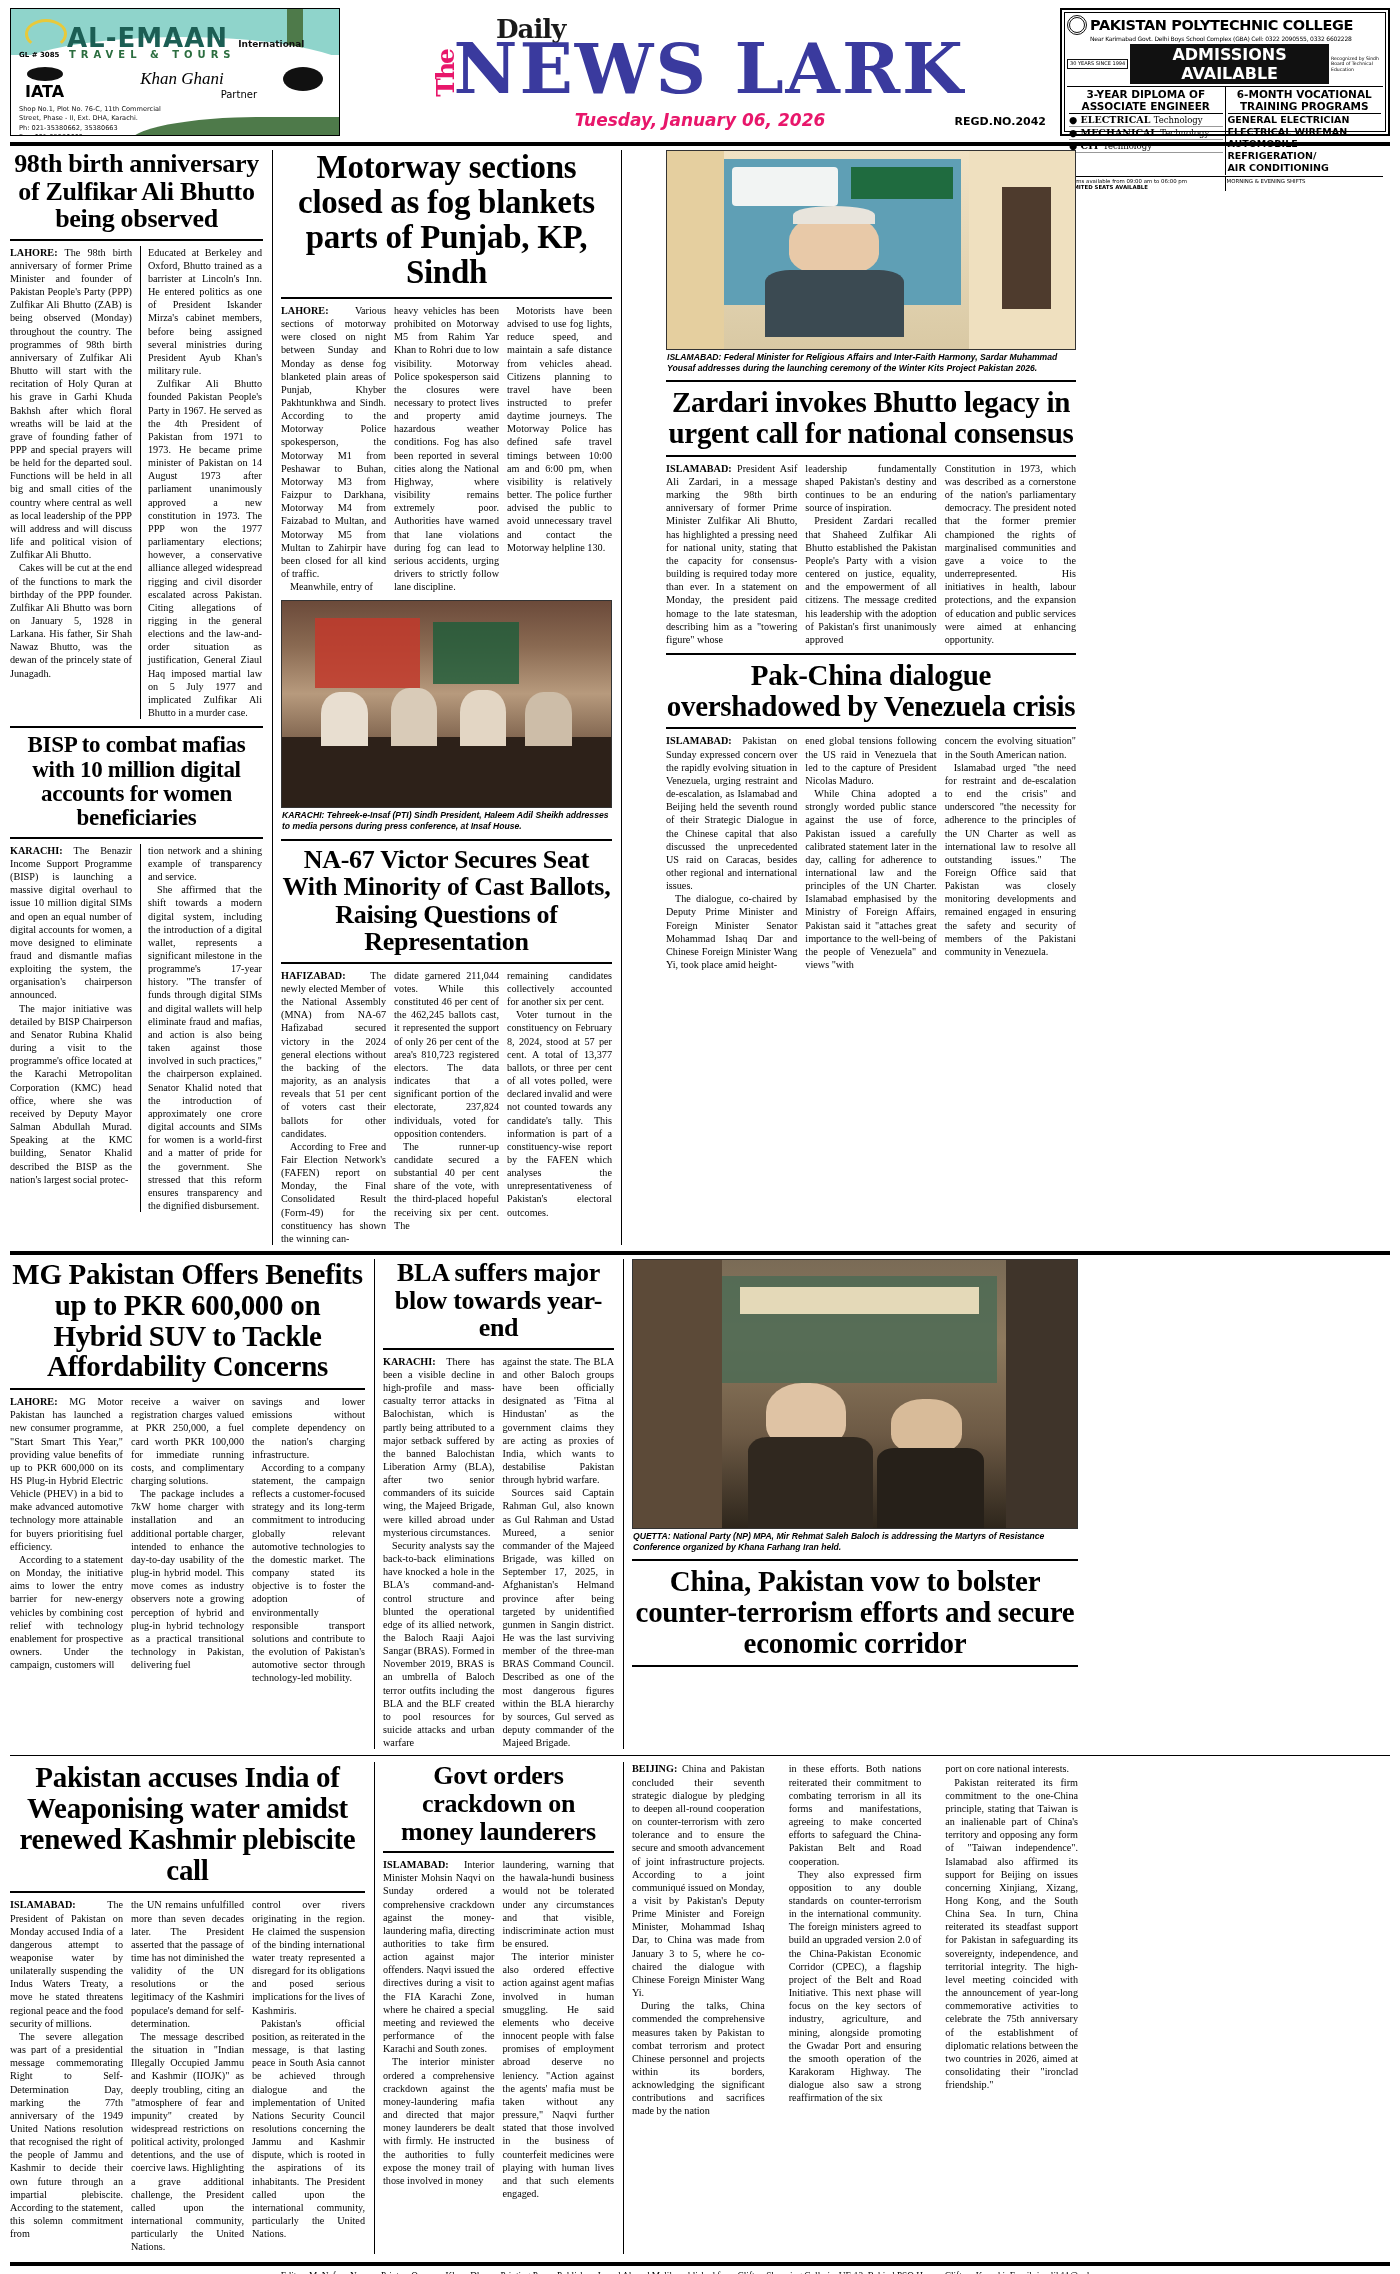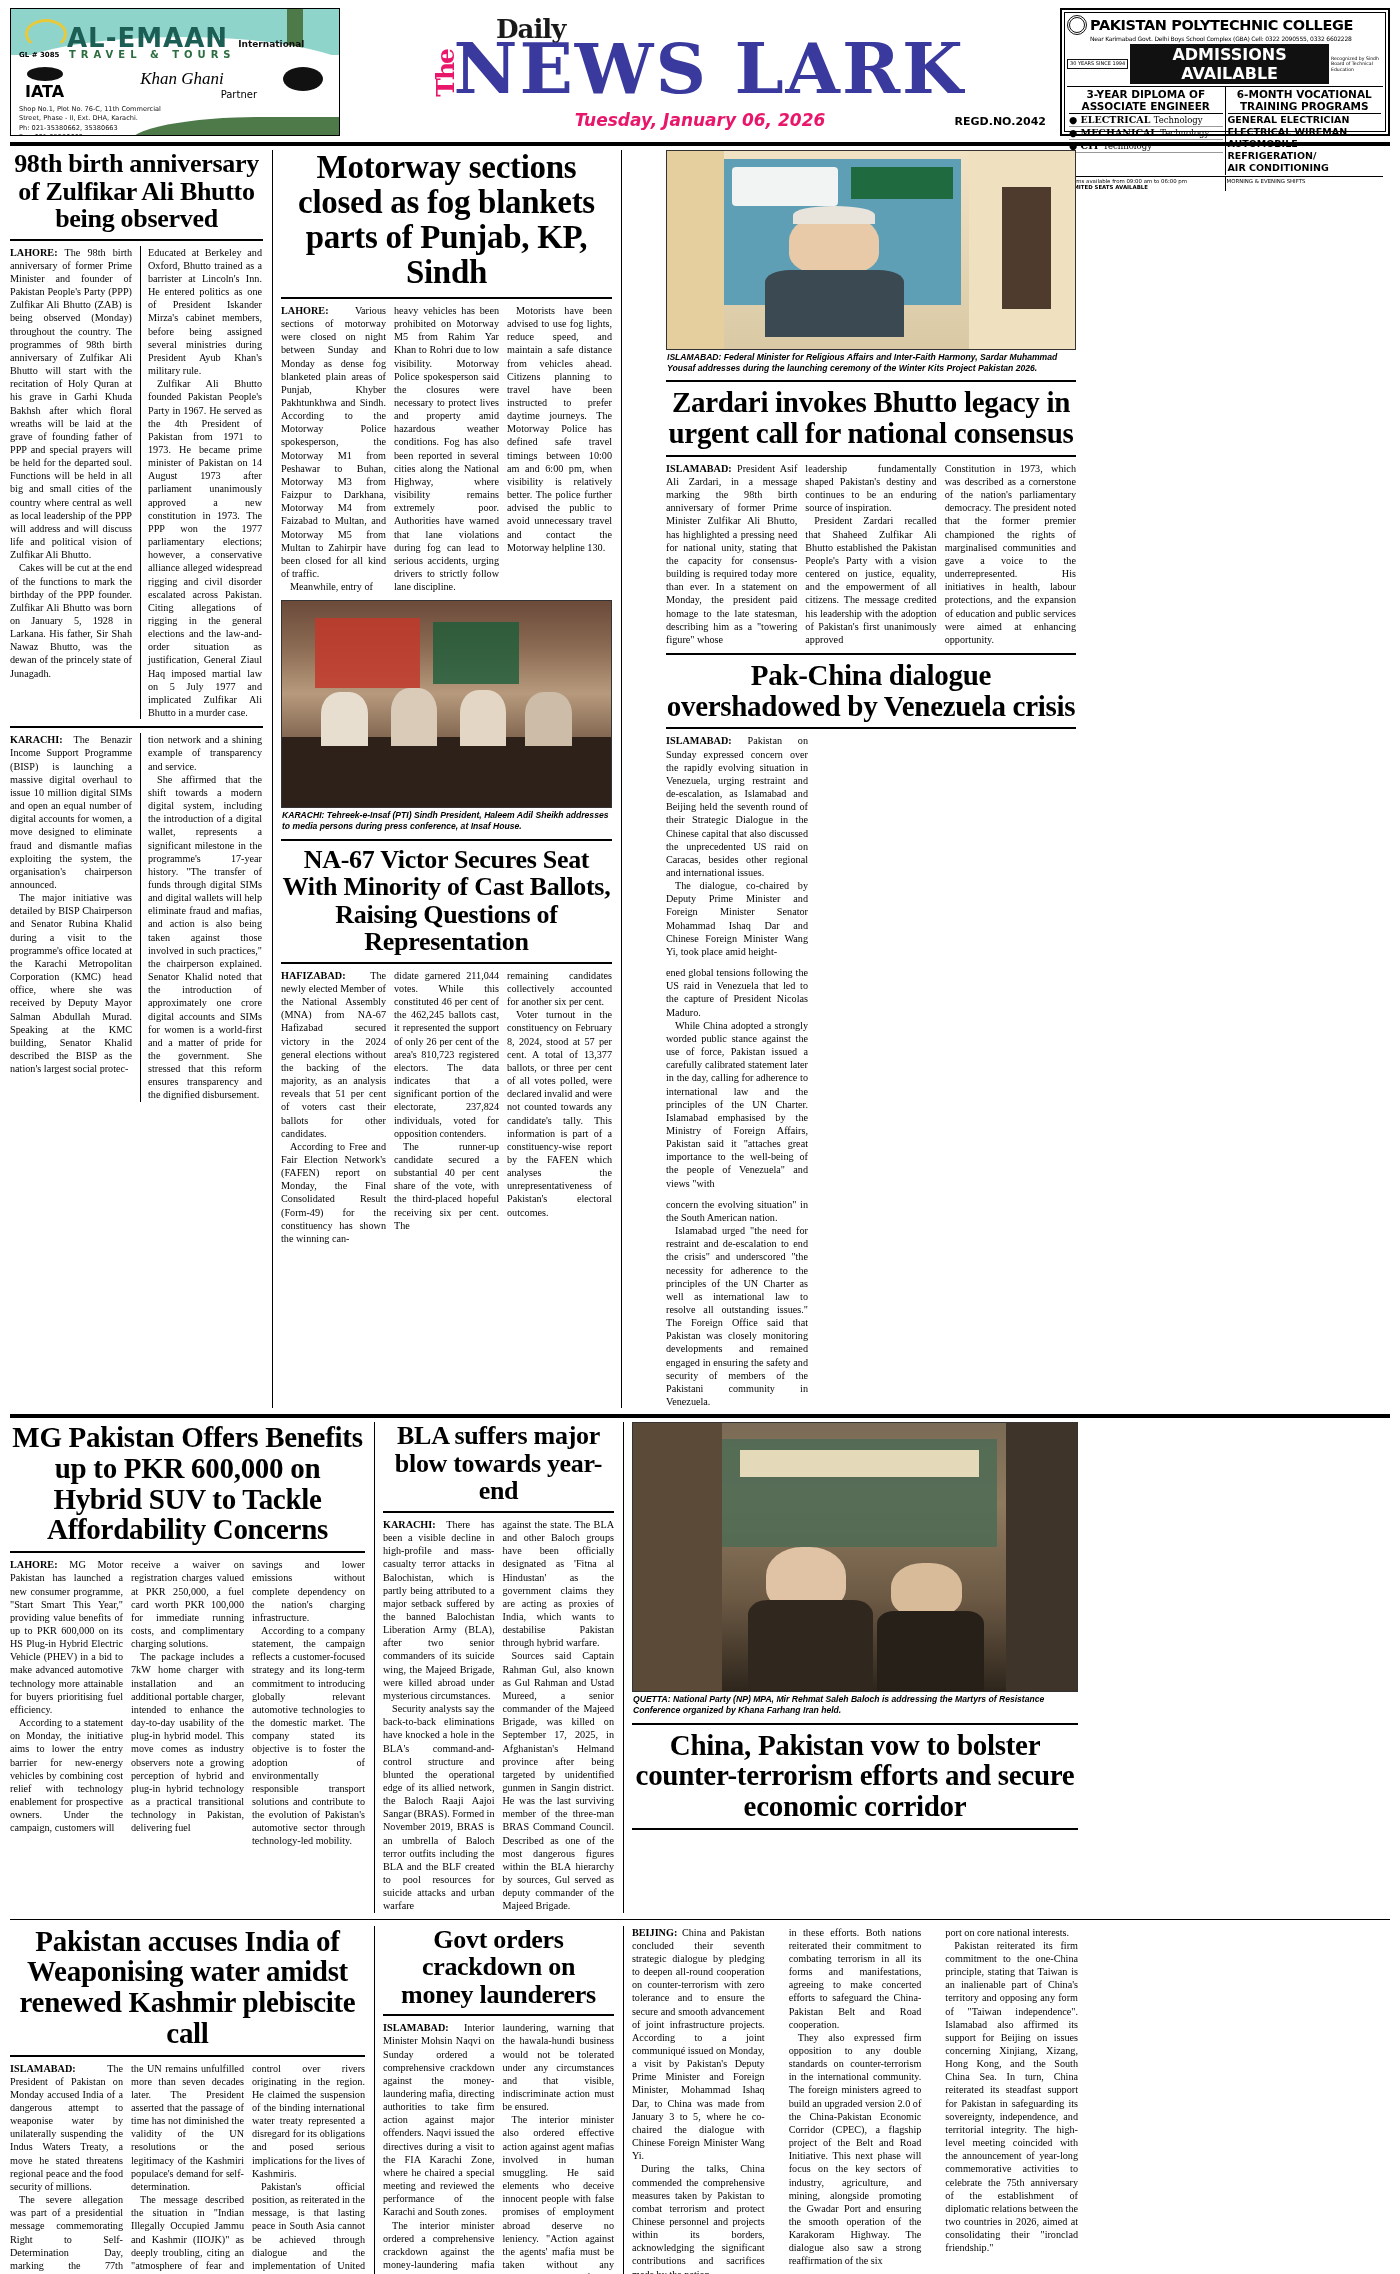--- a/index.html
+++ b/index.html
@@ -277,20 +277,21 @@
           <p><span class="lead">LAHORE:</span> <span>The 98th birth anniversary of former Prime Minister and founder of Pakistan People's Party (PPP) Zulfikar Ali Bhutto (ZAB) is being observed (Monday) throughout the country. The programmes of 98th birth anniversary of Zulfikar Ali Bhutto will start with the recitation of Holy Quran at his grave in Garhi Khuda Bakhsh after which floral wreaths will be laid at the grave of founding father of PPP and special prayers will be held for the departed soul. Functions will be held in all big and small cities of the country where central as well as local leadership of the PPP will address and will discuss life and political vision of Zulfikar Ali Bhutto.</span></p>
           <p style="text-indent:9px;">Cakes will be cut at the end of the functions to mark the birthday of the PPP founder. Zulfikar Ali Bhutto was born on January 5, 1928 in Larkana. His father, Sir Shah Nawaz Bhutto, was the dewan of the princely state of Junagadh.</p>
         </div>
         <div class="body-text vline" style="width:122px;padding-left:7px;">
           <p>Educated at Berkeley and Oxford, Bhutto trained as a barrister at Lincoln's Inn. He entered politics as one of President Iskander Mirza's cabinet members, before being assigned several ministries during President Ayub Khan's military rule.</p>
           <p style="text-indent:9px;">Zulfikar Ali Bhutto founded Pakistan People's Party in 1967. He served as the 4th President of Pakistan from 1971 to 1973. He became prime minister of Pakistan on 14 August 1973 after parliament unanimously approved a new constitution in 1973. The PPP won the 1977 parliamentary elections; however, a conservative alliance alleged widespread rigging and civil disorder escalated across Pakistan. Citing allegations of rigging in the general elections and the law-and-order situation as justification, General Ziaul Haq imposed martial law on 5 July 1977 and implicated Zulfikar Ali Bhutto in a murder case.</p>
         </div>
       </div>
 
       <div class="sep-h2"></div>
+      <div class="headline h-sm" style="border-bottom:2px solid #000;padding-bottom:6px;">BISP to combat mafias with 10 million digital accounts for women beneficiaries</div>
       <div class="row" style="gap:8px;margin-top:5px;">
         <div class="body-text" style="width:122px;">
           <p><span class="lead">KARACHI:</span> <span>The Benazir Income Support Programme (BISP) is launching a massive digital overhaul to issue 10 million digital SIMs and open an equal number of digital accounts for women, a move designed to eliminate fraud and dismantle mafias exploiting the system, the organisation's chairperson announced.</span></p>
           <p style="text-indent:9px;">The major initiative was detailed by BISP Chairperson and Senator Rubina Khalid during a visit to the programme's office located at the Karachi Metropolitan Corporation (KMC) head office, where she was received by Deputy Mayor Salman Abdullah Murad. Speaking at the KMC building, Senator Khalid described the BISP as the nation's largest social protec-</p>
         </div>
         <div class="body-text vline" style="width:122px;padding-left:7px;">
           <p>tion network and a shining example of transparency and service.</p>
           <p style="text-indent:9px;">She affirmed that the shift towards a modern digital system, including the introduction of a digital wallet, represents a significant milestone in the programme's 17-year history. "The transfer of funds through digital SIMs and digital wallets will help eliminate fraud and mafias, and action is also being taken against those involved in such practices," the chairperson explained. Senator Khalid noted that the introduction of approximately one crore digital accounts and SIMs for women is a world-first and a matter of pride for the government. She stressed that this reform ensures transparency and the dignified disbursement.</p>
         </div>
       </div>
@@ -370,21 +371,21 @@
             <p>leadership fundamentally shaped Pakistan's destiny and continues to be an enduring source of inspiration.</p>
             <p style="text-indent:9px;">President Zardari recalled that Shaheed Zulfikar Ali Bhutto established the Pakistan People's Party with a vision centered on justice, equality, and the empowerment of all citizens. The message credited his leadership with the adoption of Pakistan's first unanimously approved</p>
           </div>
           <div class="body-text" style="width:142px;">
             <p>Constitution in 1973, which was described as a cornerstone of the nation's parliamentary democracy. The president noted that the former premier championed the rights of marginalised communities and gave a voice to the underrepresented. His initiatives in health, labour protections, and the expansion of education and public services were aimed at enhancing opportunity.</p>
           </div>
         </div>
 
         <div class="sep-h2"></div>
         <div class="headline h-lg" style="border-bottom:2px solid #000;padding-bottom:6px;">Pak-China dialogue overshadowed by Venezuela crisis</div>
-        <div class="row" style="gap:8px;margin-top:5px;flex-direction:column;">
+        <div class="row" style="gap:8px;margin-top:5px;">
           <div class="body-text" style="width:142px;">
             <p><span class="lead">ISLAMABAD:</span> <span>Pakistan on Sunday expressed concern over the rapidly evolving situation in Venezuela, urging restraint and de-escalation, as Islamabad and Beijing held the seventh round of their Strategic Dialogue in the Chinese capital that also discussed the unprecedented US raid on Caracas, besides other regional and international issues.</span></p>
             <p style="text-indent:9px;">The dialogue, co-chaired by Deputy Prime Minister and Foreign Minister Senator Mohammad Ishaq Dar and Chinese Foreign Minister Wang Yi, took place amid height-</p>
           </div>
           <div class="body-text" style="width:142px;">
             <p>ened global tensions following the US raid in Venezuela that led to the capture of President Nicolas Maduro.</p>
             <p style="text-indent:9px;">While China adopted a strongly worded public stance against the use of force, Pakistan issued a carefully calibrated statement later in the day, calling for adherence to international law and the principles of the UN Charter. Islamabad emphasised by the Ministry of Foreign Affairs, Pakistan said it "attaches great importance to the well-being of the people of Venezuela" and views "with</p>
           </div>
           <div class="body-text" style="width:142px;">
             <p>concern the evolving situation" in the South American nation.</p>

